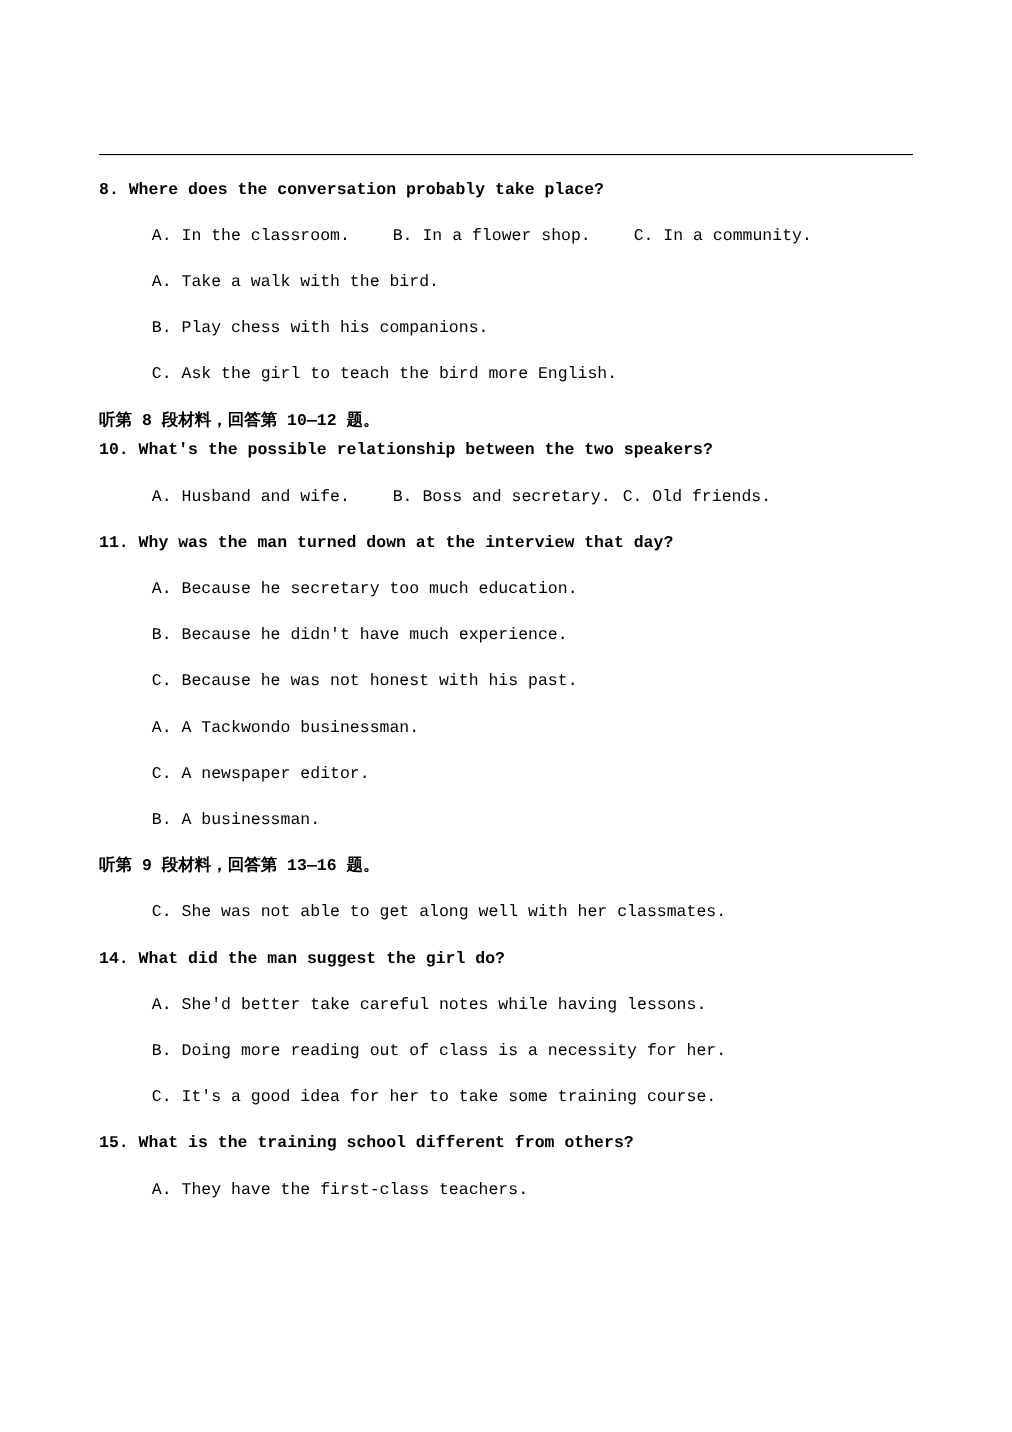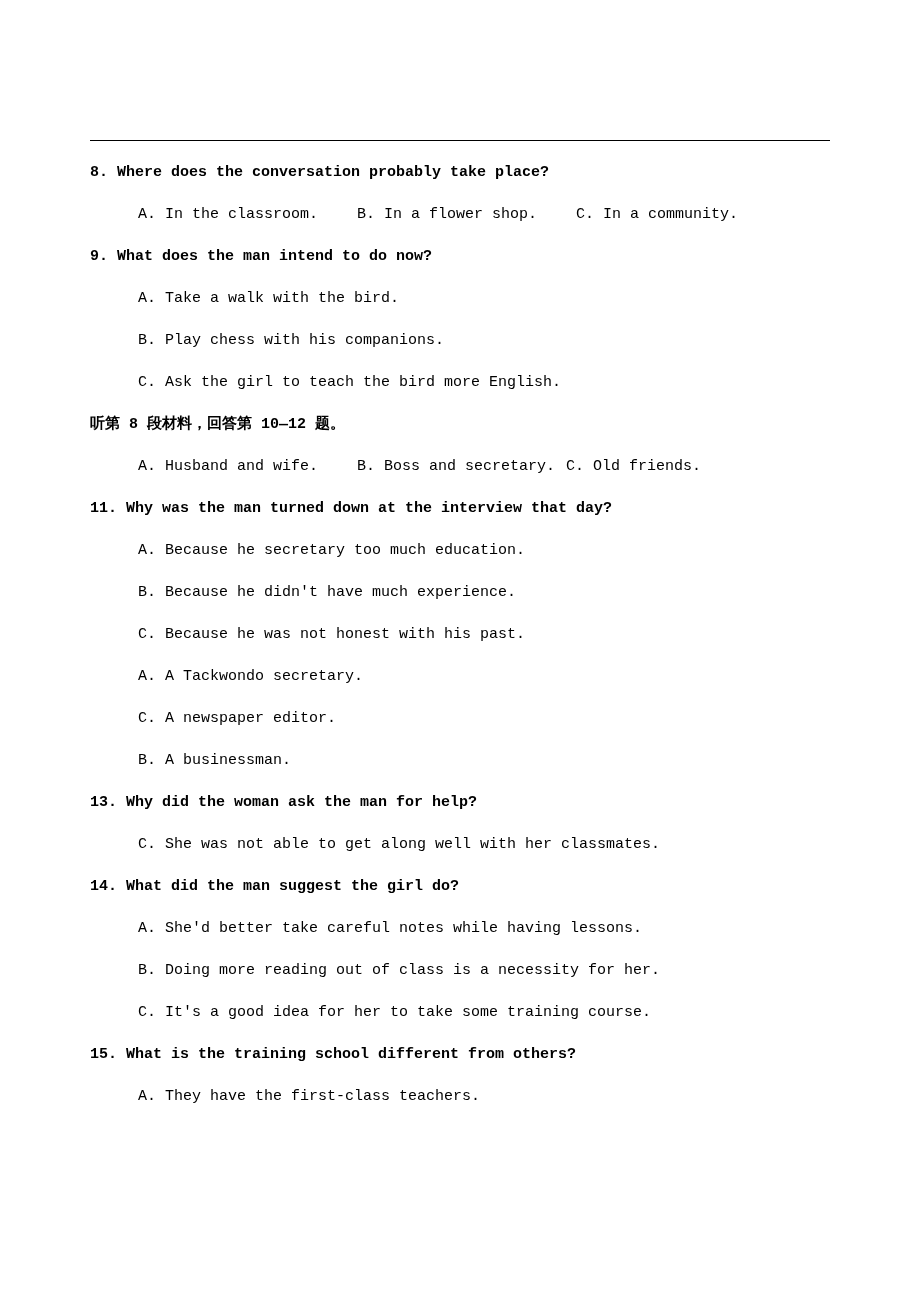--- a/index.html
+++ b/index.html
@@ -34,44 +34,44 @@
 <div class="page">
   <hr class="hr">
 
   <p class="q">8. Where does the conversation probably take place?</p>
   <p class="opt-inline inline-opt">
     <span style="width:210px">A. In the classroom.</span>
     <span style="width:210px">B. In a flower shop.</span>
     <span>C. In a community.</span>
   </p>
 
-  <p class="q">9. What does the man intend to do now?</p>
   <p class="opt">A. Take a walk with the bird.</p>
   <p class="opt">B. Play chess with his companions.</p>
   <p class="opt">C. Ask the girl to teach the bird more English.</p>
 
   <p class="q">听第 8 段材料，回答第 10—12 题。</p>
 
+  <p class="q">10. What's the possible relationship between the two speakers?</p>
   <p class="opt-inline inline-opt">
     <span style="width:210px">A. Husband and wife.</span>
     <span style="width:200px">B. Boss and secretary.</span>
     <span>C. Old friends.</span>
   </p>
 
   <p class="q">11. Why was the man turned down at the interview that day?</p>
   <p class="opt">A. Because he secretary too much education.</p>
   <p class="opt">B. Because he didn't have much experience.</p>
   <p class="opt">C. Because he was not honest with his past.</p>
 
-  <p class="opt">A. A Tackwondo secretary.</p>
+  <p class="opt">A. A Tackwondo businessman.</p>
   <p class="opt">C. A newspaper editor.</p>
   <p class="opt">B. A businessman.</p>
 
+  <p class="q">听第 9 段材料，回答第 13—16 题。</p>
 
-  <p class="q">13. Why did the woman ask the man for help?</p>
   <p class="opt">C. She was not able to get along well with her classmates.</p>
 
   <p class="q">14. What did the man suggest the girl do?</p>
   <p class="opt">A. She'd better take careful notes while having lessons.</p>
   <p class="opt">B. Doing more reading out of class is a necessity for her.</p>
   <p class="opt">C. It's a good idea for her to take some training course.</p>
 
   <p class="q">15. What is the training school different from others?</p>
   <p class="opt">A. They have the first-class teachers.</p>
 

